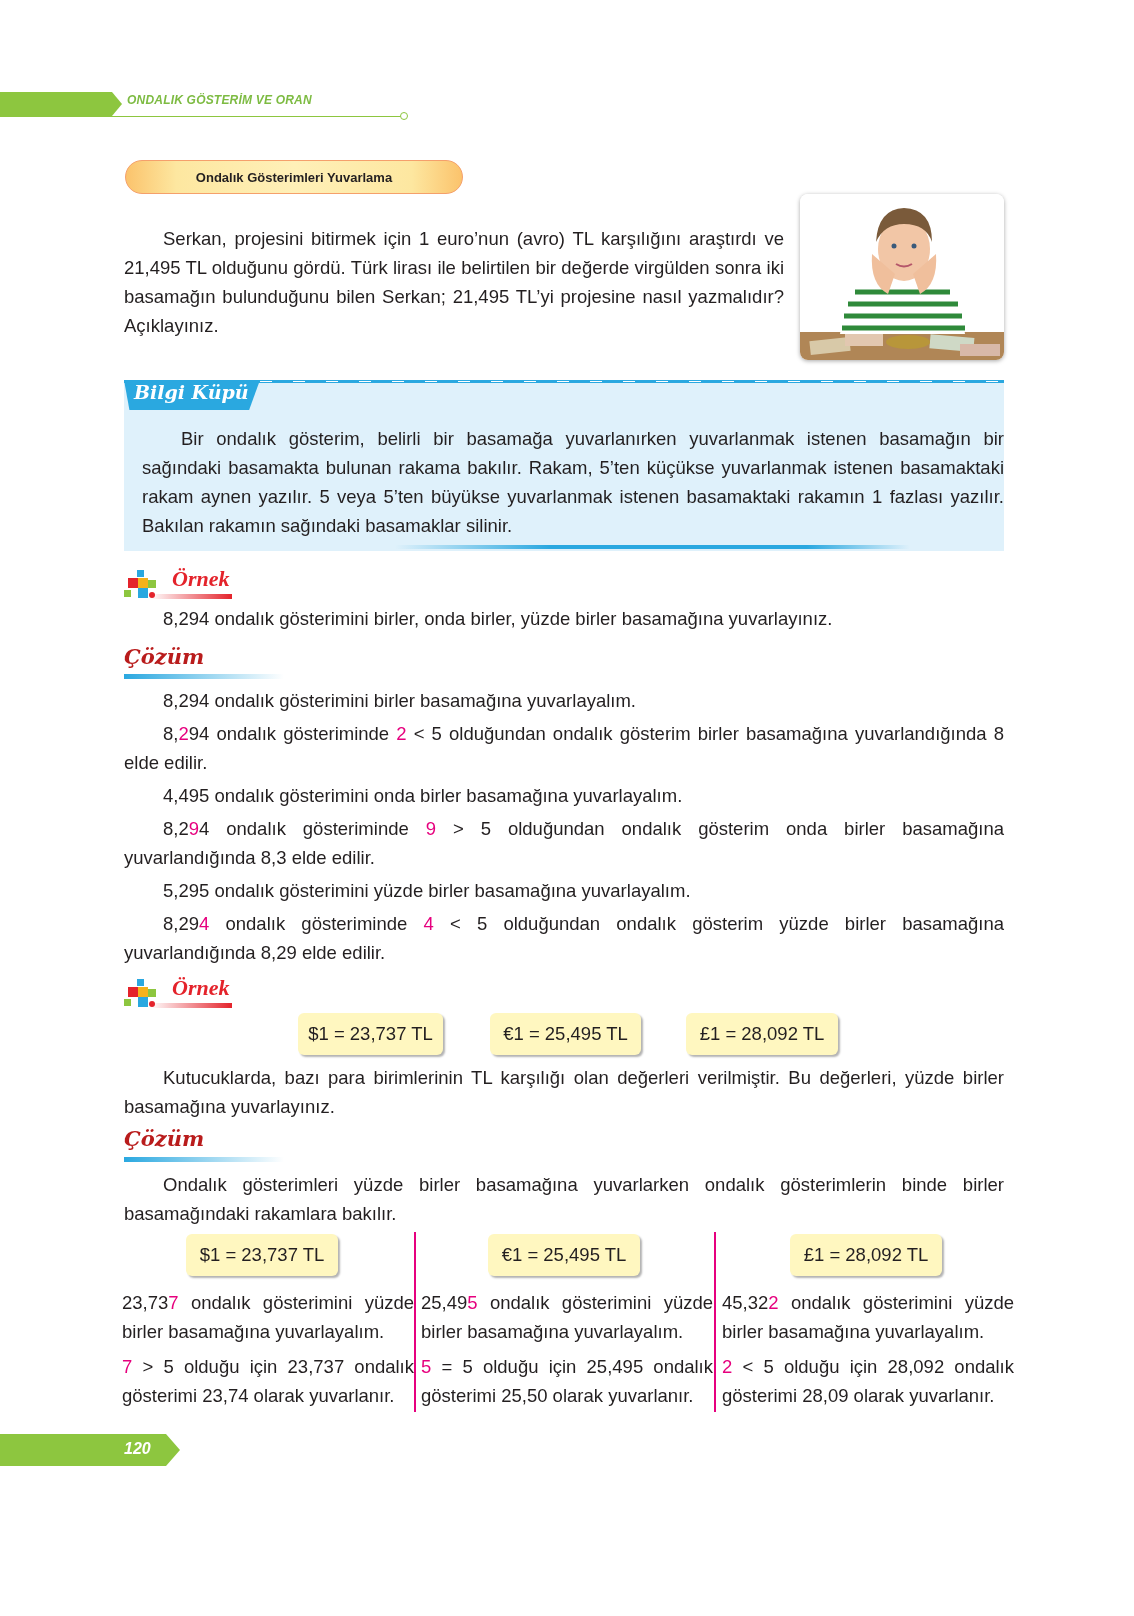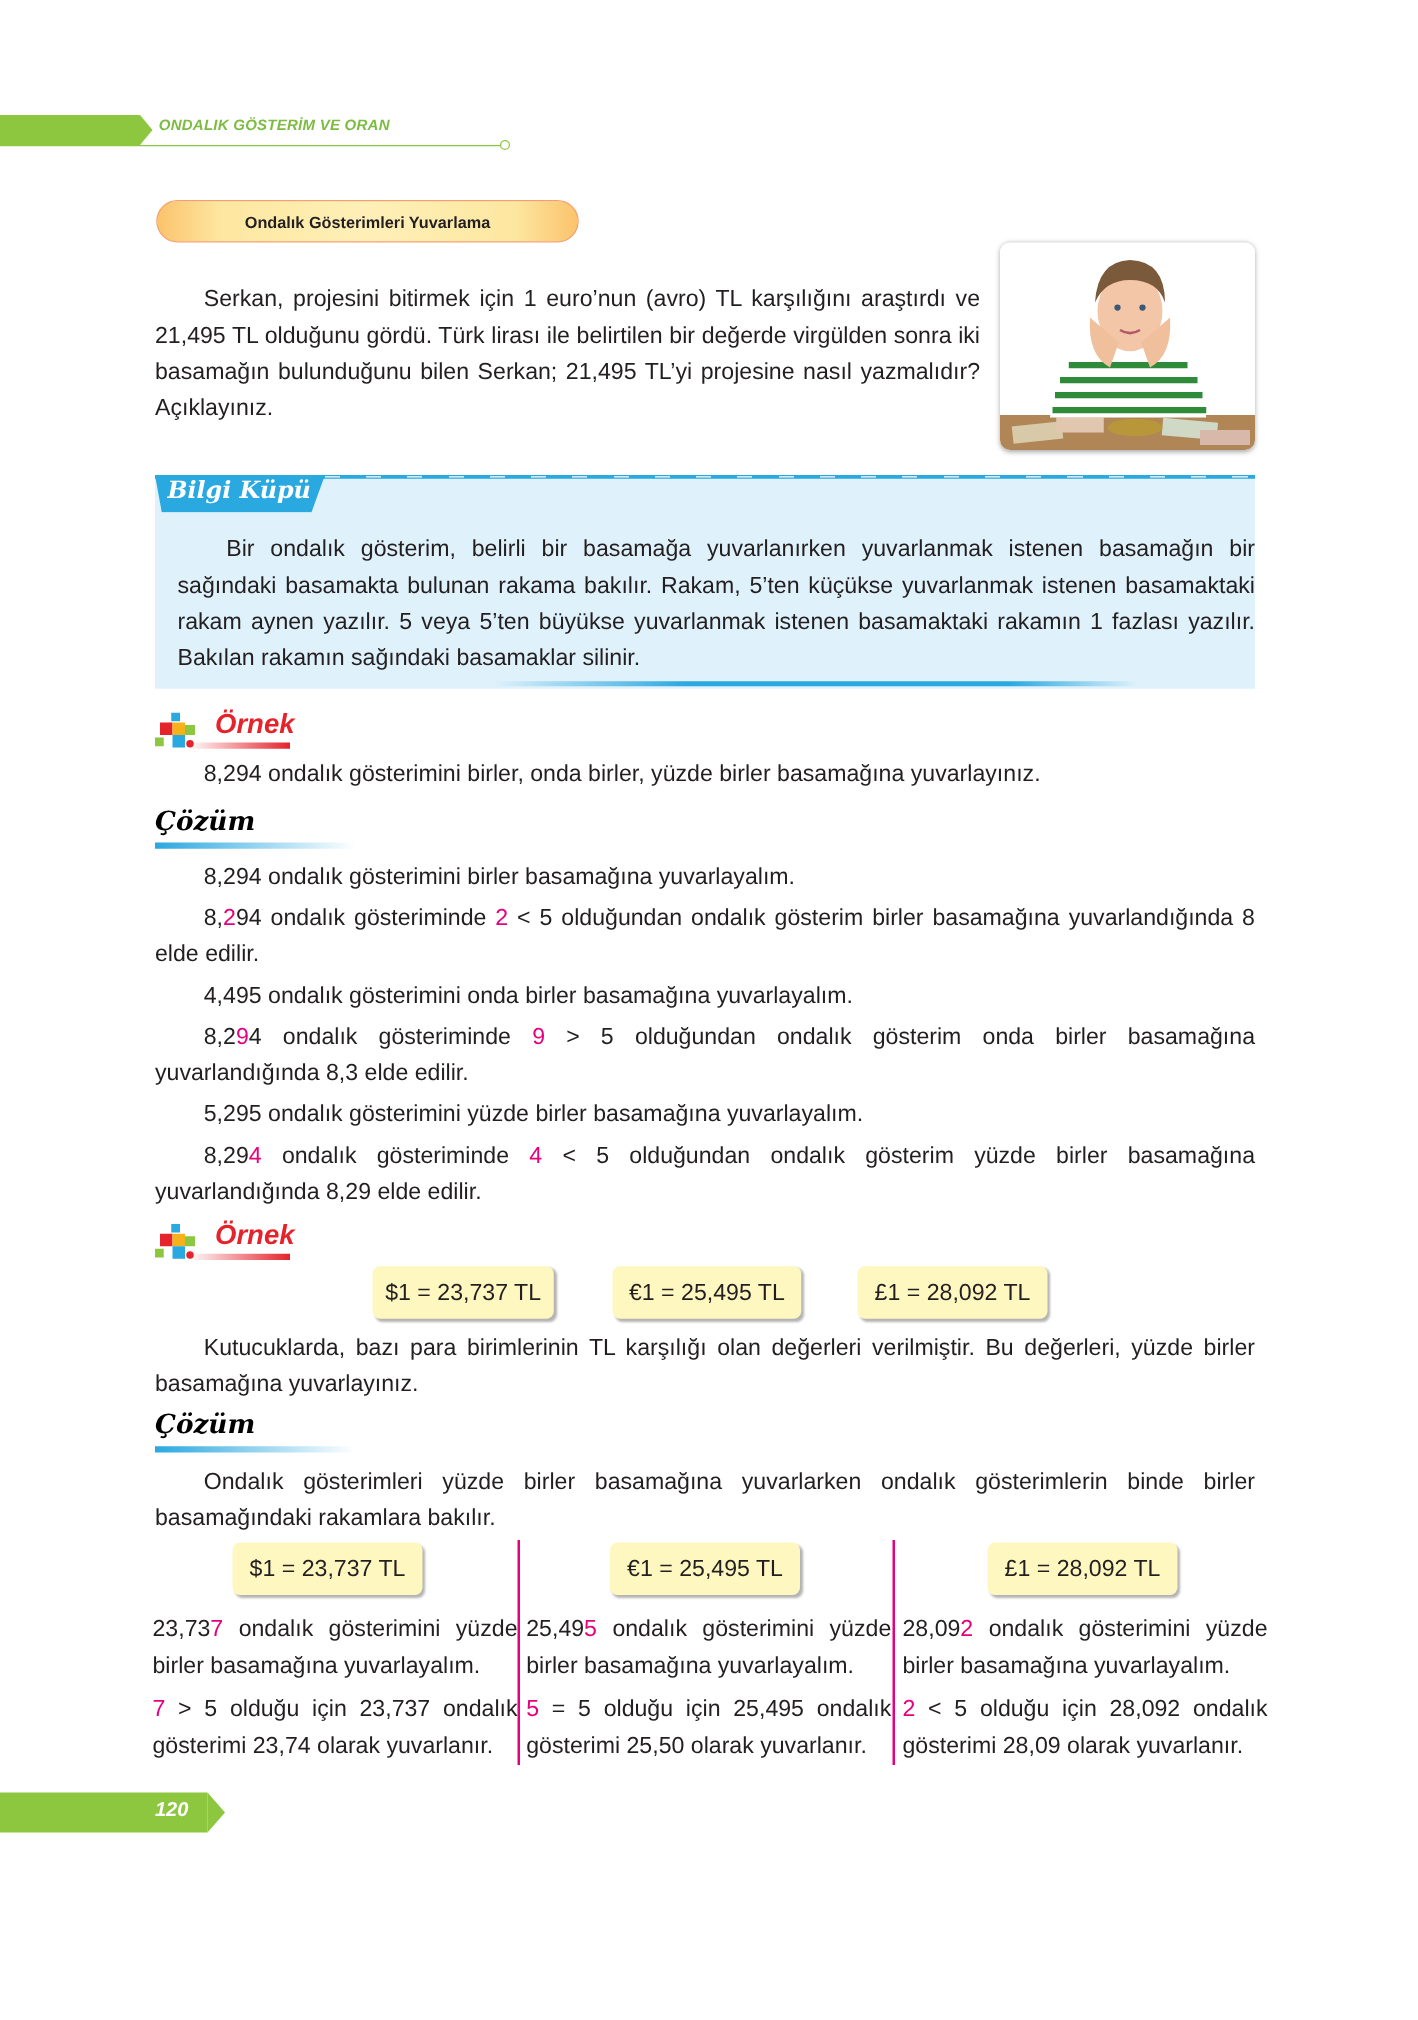--- a/index.html
+++ b/index.html
@@ -20,23 +20,23 @@
   
   .photo{left:800px;top:194px;width:204px;height:166px;border-radius:8px;box-shadow:0 1px 4px rgba(0,0,0,.35);overflow:hidden;background:#fff;}
   
   .bilgi{left:124px;top:380px;width:880px;height:171px;background:#dff1fb;}
   .bilgi-top{left:124px;top:380px;width:880px;height:3px;background:#2aa8e0;}
   .bilgi-dash{left:260px;top:381px;width:744px;height:1px;background:repeating-linear-gradient(90deg,#fff 0 12px,transparent 12px 33px);}
   .bilgi-tag{left:124px;top:380px;width:136px;height:30px;background:#2aa8e0;clip-path:polygon(0 0,100% 0,92% 100%,4% 100%);}
   .bilgi-tag-text{left:134px;top:381px;font-family:"DejaVu Serif",serif;font-style:italic;font-weight:bold;font-size:19px;color:#fff;}
   .bilgi-under{left:395px;top:545px;width:515px;height:4px;background:linear-gradient(90deg,rgba(42,168,224,0),#2aa8e0 30%,#2aa8e0 80%,rgba(42,168,224,0));}
   
-  .ornek-text{font-family:Liberation Sans, sans-serif;font-style:italic;font-weight:bold;font-size:22px;color:#e4232b;}
+  .ornek-text{font-family:Liberation Serif, serif;font-style:italic;font-weight:bold;font-size:22px;color:#e4232b;}
   .ornek-bar{height:5px;background:linear-gradient(90deg,rgba(228,35,43,0),#e4232b);}
-  .cozum-text{font-family:"DejaVu Serif",serif;font-style:italic;font-weight:bold;font-size:21px;color:#000000;}
+  .cozum-text{font-family:"DejaVu Serif",serif;font-style:italic;font-weight:bold;font-size:21px;color:#b91c1c;}
   .cozum-bar{height:5px;background:linear-gradient(90deg,#2aa8e0,rgba(42,168,224,0));}
   .box{height:42px;background:#fff7c0;border-radius:6px;box-shadow:2px 2px 2px rgba(0,0,0,.3);display:flex;align-items:center;justify-content:center;font-size:18.5px;}
   .vline{width:1.5px;background:#e6007e;}
   .col{width:292px;}
   .foot-bar{left:0;top:1434px;width:166px;height:32px;background:#8dc63f;}
   .foot-tri{left:166px;top:1434px;width:0;height:0;border-top:16px solid transparent;border-bottom:16px solid transparent;border-left:14px solid #8dc63f;}
   .foot-num{left:124px;top:1440px;color:#fff;font-weight:bold;font-style:italic;font-size:16px;}
 </style>
 </head>
 <body>
@@ -144,19 +144,19 @@
 
 <div class="abs col" style="left:122px;top:1288px;">
   <p class="p just" style="line-height:29px;margin-bottom:6px;"><span>23,73</span><span class="hl">7</span><span> ondalık gösterimini yüzde birler basamağına yuvarlayalım.</span></p>
   <p class="p just"><span class="hl">7</span><span> &gt; 5 olduğu için 23,737 ondalık gösterimi 23,74 olarak yuvarlanır.</span></p>
 </div>
 <div class="abs col" style="left:421px;top:1288px;">
   <p class="p just" style="line-height:29px;margin-bottom:6px;"><span>25,49</span><span class="hl">5</span><span> ondalık gösterimini yüzde birler basamağına yuvarlayalım.</span></p>
   <p class="p just"><span class="hl">5</span><span> = 5 olduğu için 25,495 ondalık gösterimi 25,50 olarak yuvarlanır.</span></p>
 </div>
 <div class="abs col" style="left:722px;top:1288px;">
-  <p class="p just" style="line-height:29px;margin-bottom:6px;"><span>28,09</span><span class="hl">2</span><span> ondalık gösterimini yüzde birler basamağına yuvarlayalım.</span></p>
+  <p class="p just" style="line-height:29px;margin-bottom:6px;"><span>45,32</span><span class="hl">2</span><span> ondalık gösterimini yüzde birler basamağına yuvarlayalım.</span></p>
   <p class="p just"><span class="hl">2</span><span> &lt; 5 olduğu için 28,092 ondalık gösterimi 28,09 olarak yuvarlanır.</span></p>
 </div>
 
 <div class="abs foot-bar"></div>
 <div class="abs foot-tri"></div>
 <div class="abs foot-num">120</div>
 
 </body></html>

